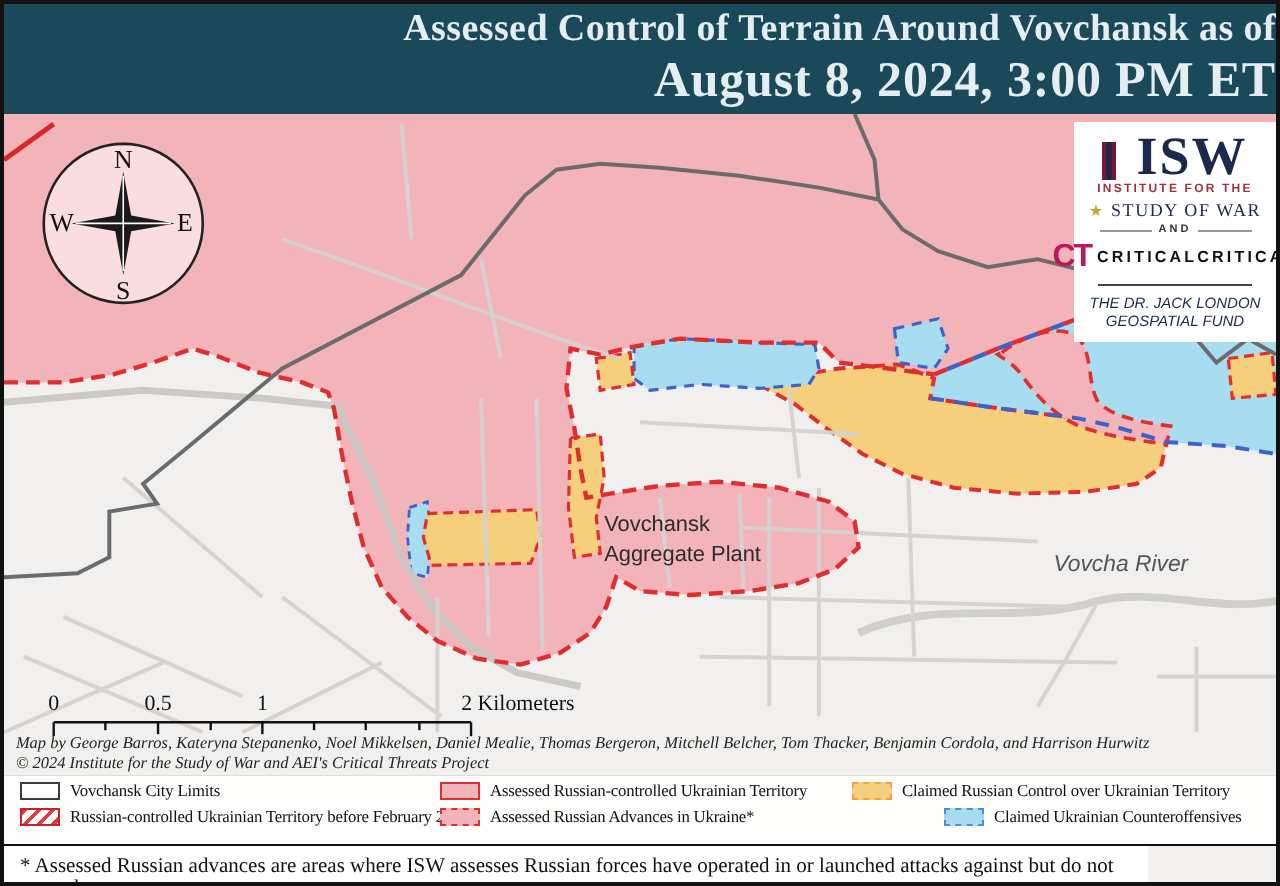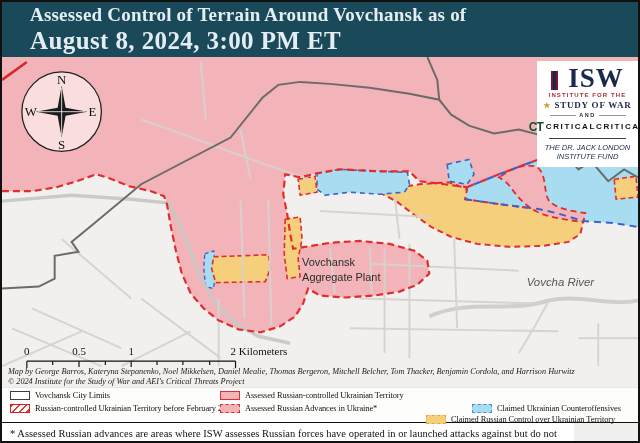--- a/index.html
+++ b/index.html
@@ -1,43 +1,43 @@
 <!DOCTYPE html>
 <html><head>
 <meta charset="utf-8">
 <style>
   * { margin:0; padding:0; box-sizing:border-box; }
   body { width:640px; height:443px; font-family:"Liberation Serif", serif; }
   .page { position:relative; width:640px; height:443px; border:2px solid #111; background:#f1f0ee; overflow:hidden; }
 
   
-  .title-bar { height:55px; background:#1a4959; color:#e3edf2; text-align:left;
-    display:flex; flex-direction:column; justify-content:center; gap:1px;padding-left:28px; }
+  .title-bar { height:55px; background:#1a4959; color:#e3edf2; text-align:right;
+    display:flex; flex-direction:column; justify-content:center; gap:1px; }
   .title-bar .t1 { font-size:19px; font-weight:bold; letter-spacing:.2px; }
   .title-bar .t2 { font-size:25px; font-weight:bold; letter-spacing:.4px; }
 
   
   .map-wrap { position:relative; width:636px; height:331px; background:#f1f0ee; border-bottom:1.5px solid #111; }
   .map-svg { position:absolute; left:0; top:0; }
 
   
   .logo-box { position:absolute; left:535px; top:4px; width:101px; padding:5px 3px 6px;
     background:#fff; display:flex; flex-direction:column; align-items:center; gap:2px; }
   .isw-row { display:flex; align-items:flex-end; gap:10px; }
   .medal { display:inline-block; width:7px; height:19px; margin-top:4px;
     background:linear-gradient(90deg,#7e1430 0 2px,#1b2a4a 2px 5px,#7e1430 5px 7px); }
   .isw-word { font-size:27px; line-height:24px; font-weight:bold; color:#1b2a4a; letter-spacing:1px; }
   .inst-small { font-size:6px; color:#a03040; letter-spacing:1.1px; font-family:"Liberation Sans",sans-serif; font-weight:bold; }
-  .sow { font-size:9px; color:#1b2a4a; letter-spacing:.8px; font-weight:bold; }
+  .sow { font-size:9px; color:#1b2a4a; letter-spacing:.8px; font-weight:normal; }
   .sow .star { color:#c8a23c; font-size:8px; }
   .and-row { display:flex; align-items:center; gap:3px; width:80%; }
   .and-row .rule { flex:1; height:1px; background:#999; }
   .and-row .and { font-size:5.5px; letter-spacing:1.5px; color:#333; font-family:"Liberation Sans",sans-serif; font-weight:bold; }
   .ct-row { display:flex; align-items:center; gap:3px; }
-  .ct-mark { font-size:12px; font-weight:900; color:#14532d; font-family:"Liberation Sans",sans-serif; letter-spacing:-1px; }
+  .ct-mark { font-size:16px; font-weight:900; color:#be185d; font-family:"Liberation Sans",sans-serif; letter-spacing:-1px; }
   .ct-text { display:flex; flex-direction:row; line-height:8px; }
   .ct-text span { font-size:8px; font-weight:800; color:#111; font-family:"Liberation Sans",sans-serif; letter-spacing:1.6px; }
   .logo-divider { width:82%; height:1px; background:#444; margin-top:2px; }
   .fund { text-align:center; font-style:italic; font-weight:normal; color:#1b2a4a;
     font-size:7.5px; line-height:9px; font-family:"Liberation Sans",sans-serif; margin-top:2px; }
 
   
   .legend { position:relative; width:636px; height:35px; background:#fdfdfc; border-bottom:1.5px solid #111; }
   .legend-item { position:absolute; display:flex; align-items:center; gap:5px;
     font-size:8.4px; letter-spacing:-0.1px; color:#111; white-space:nowrap; }
@@ -187,21 +187,21 @@
       <div class="ct-row">
         <span class="ct-mark">CT</span>
         <span class="ct-text">
           <span>CRITICAL</span>
           <span>CRITICAL</span>
         </span>
       </div>
       <div class="logo-divider"></div>
       <div class="fund">
         <div>THE DR. JACK LONDON</div>
-        <div>INSTITUTE FUND</div>
+        <div>GEOSPATIAL FUND</div>
       </div>
     </div>
   </div>
 
   <div class="legend">
     <div class="legend-item" style="left:8px; top:3px;">
       <span class="sw sw-city"></span>
       <span>Vovchansk City Limits</span>
     </div>
     <div class="legend-item" style="left:8px; top:16px;">
@@ -209,21 +209,21 @@
       <span>Russian-controlled Ukrainian Territory before February 24</span>
     </div>
     <div class="legend-item" style="left:218px; top:3px;">
       <span class="sw sw-pink-solid"></span>
       <span>Assessed Russian-controlled Ukrainian Territory</span>
     </div>
     <div class="legend-item" style="left:218px; top:16px;text-align:center;">
       <span class="sw sw-pink-dash"></span>
       <span>Assessed Russian Advances in Ukraine*</span>
     </div>
-    <div class="legend-item" style="left:424px; top:3px;margin-top:24px;">
+    <div class="legend-item" style="left:424px; top:3px;">
       <span class="sw sw-yellow-dash"></span>
       <span>Claimed Russian Control over Ukrainian Territory</span>
     </div>
     <div class="legend-item" style="left:424px; top:16px;padding-left:46px;">
       <span class="sw sw-blue-dash"></span>
       <span>Claimed Ukrainian Counteroffensives</span>
     </div>
   </div>
 
   <div class="footnote">* Assessed Russian advances are areas where ISW assesses Russian forces have operated in or launched attacks against but do not control.</div>

